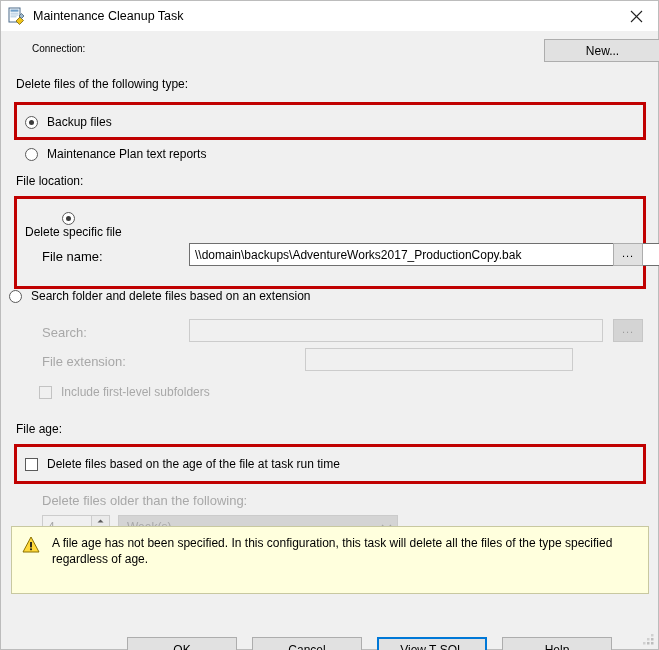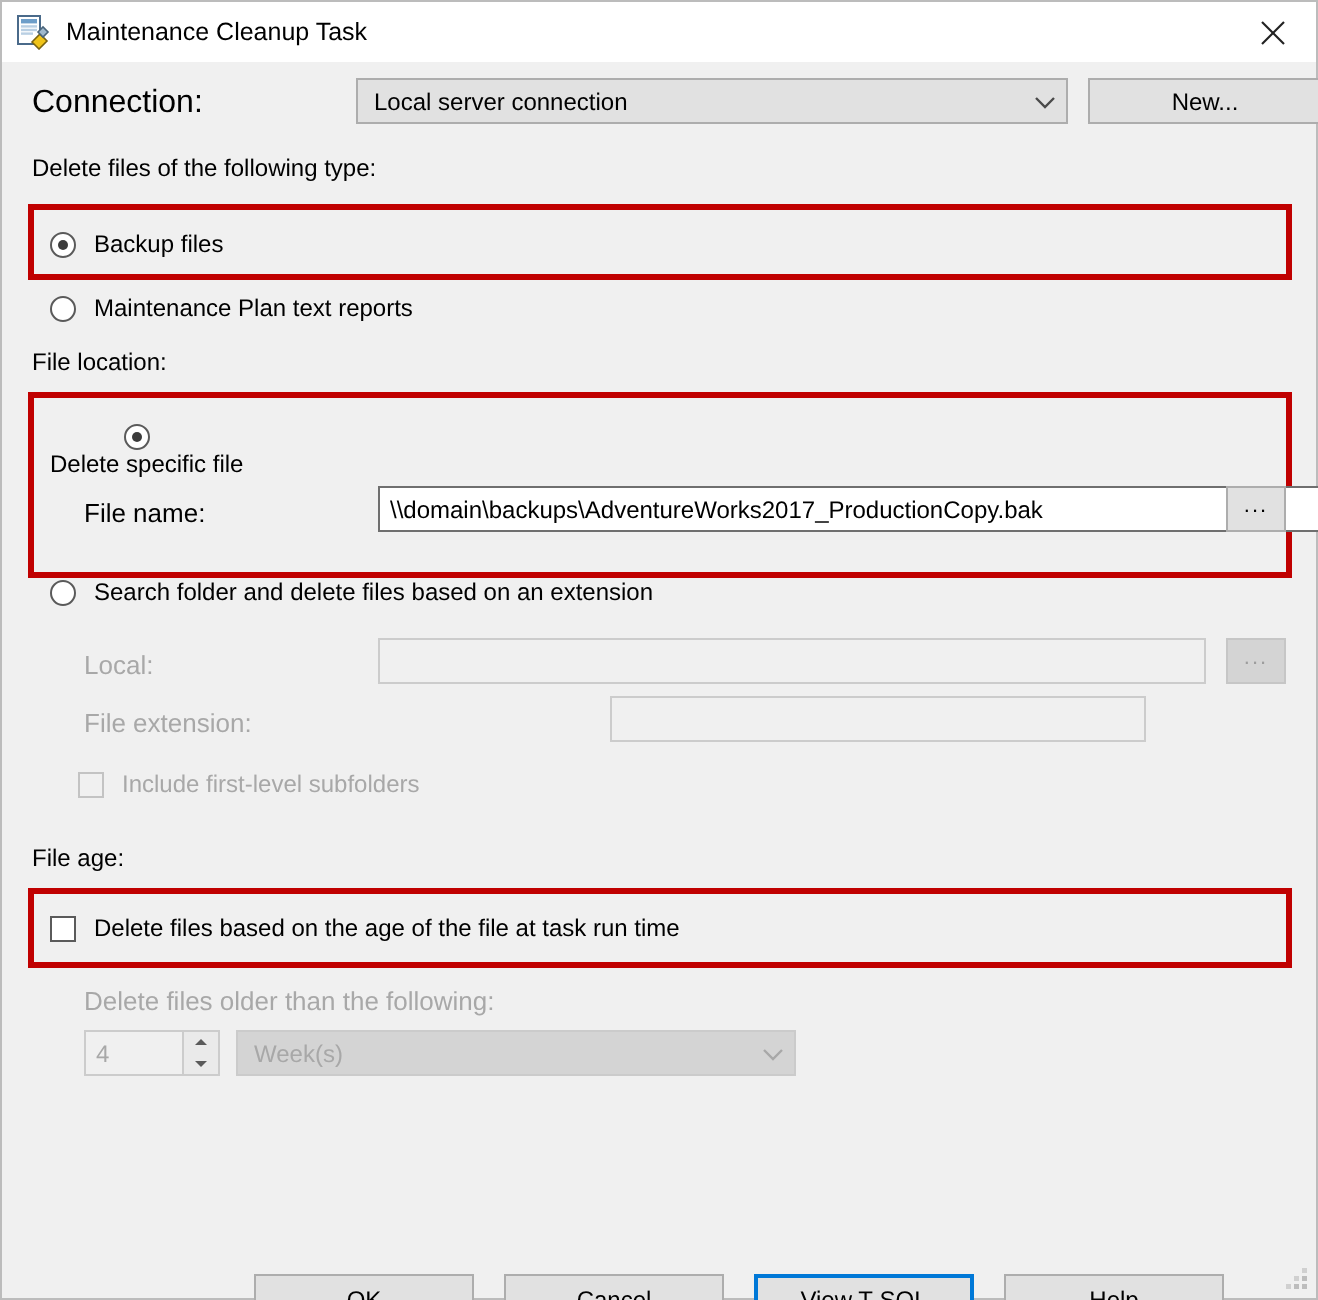--- a/index.html
+++ b/index.html
@@ -63,22 +63,22 @@
     background: #f0f0f0;
   }
 
   .row-connection {
     position: absolute;
     top: 8px; left: 15px; right: 14px;
     height: 24px;
   }
   .lbl-connection {
     position: absolute;
-    left: 0; top: 4px;
-    font-size: 16px;
+    left: 16px; top: 4px;
+    font-size: 10px;
   }
   .combo {
     position: absolute;
     left: 162px;
     width: 356px;
     height: 23px;
     background: #e1e1e1;
     border: 1px solid #adadad;
     box-sizing: border-box;
     display: flex;
@@ -316,28 +316,20 @@
         <line x1="1" y1="1" x2="12" y2="12" stroke="#222" stroke-width="1.1"></line>
         <line x1="12" y1="1" x2="1" y2="12" stroke="#222" stroke-width="1.1"></line>
       </svg>
     </div>
   </div>
 
   <div class="content">
 
     <div class="row-connection">
       <div class="lbl-connection">Connection:</div>
-      <div class="combo">
-        <div class="combo-value">Local server connection</div>
-        <div class="chev">
-          <svg width="11" height="8" viewBox="0 0 11 8">
-            <polyline points="1,2 5.5,6.5 10,2" fill="none" stroke="#4a4a4a" stroke-width="1.2"></polyline>
-          </svg>
-        </div>
-      </div>
       <button class="btn btn-new">New...</button>
     </div>
 
     <div class="section-label" style="top:46px;">Delete files of the following type:</div>
 
     <div class="redbox" style="left:13px; top:71px; width:632px; height:38px;"></div>
 
     <div class="opt" style="left:24px; top:84px;">
       <span class="radio checked"></span>
       <span class="opt-label">Backup files</span>
@@ -354,26 +346,26 @@
 
     <div class="opt" style="left:24px; top:181px;flex-direction:column;">
       <span class="radio checked"></span>
       <span class="opt-label">Delete specific file</span>
     </div>
 
     <div class="field-label" style="left:41px; top:218px;">File name:</div>
     <div class="textfield" style="left:188px; top:212px; width:486px;">\\domain\backups\AdventureWorks2017_ProductionCopy.bak</div>
     <button class="btn btn-ellipsis" style="left:612px; top:212px;">...</button>
 
-    <div class="opt" style="left:24px; top:258px;">
+    <div class="opt" style="left:8px; top:258px;">
       <span class="radio"></span>
       <span class="opt-label">Search folder and delete files based on an extension</span>
     </div>
 
-    <div class="field-label disabled" style="left:41px; top:294px;">Local:</div>
+    <div class="field-label disabled" style="left:41px; top:294px;">Search:</div>
     <div class="textfield disabled" style="left:188px; top:288px; width:414px;"></div>
     <button class="btn btn-ellipsis disabled" style="left:612px; top:288px;">...</button>
 
     <div class="field-label disabled" style="left:41px; top:323px;">File extension:</div>
     <div class="textfield disabled" style="left:304px; top:317px; width:268px;"></div>
 
     <div class="opt disabled" style="left:38px; top:354px;">
       <span class="checkbox disabled"></span>
       <span class="opt-label">Include first-level subfolders</span>
     </div>
@@ -407,20 +399,30 @@
 
     <div class="combo disabled" style="left:117px; top:484px; width:280px;">
       <div class="combo-value">Week(s)</div>
       <div class="chev">
         <svg width="11" height="8" viewBox="0 0 11 8">
           <polyline points="1,2 5.5,6.5 10,2" fill="none" stroke="#a8a8a8" stroke-width="1.2"></polyline>
         </svg>
       </div>
     </div>
 
+    <div class="warning">
+      <div class="warn-icon">
+        <svg width="18" height="17" viewBox="0 0 18 17">
+          <polygon points="9,1 17,16 1,16" fill="#ffd93b" stroke="#8a7000" stroke-width="1"></polygon>
+          <rect x="8.1" y="6" width="1.8" height="5.4" fill="#1a1a1a"></rect>
+          <rect x="8.1" y="12.4" width="1.8" height="1.8" fill="#1a1a1a"></rect>
+        </svg>
+      </div>
+      <div class="warn-text">A file age has not been specified. In this configuration, this task will delete all the files of the type specified regardless of age.</div>
+    </div>
 
     <button class="btn footer-btn" style="left:126px;">OK</button>
     <button class="btn footer-btn" style="left:251px;">Cancel</button>
     <button class="btn footer-btn focused" style="left:376px;">View T-SQL</button>
     <button class="btn footer-btn" style="left:501px;">Help</button>
 
     <div class="grip">
       <svg width="12" height="12" viewBox="0 0 12 12">
         <rect x="8" y="8" width="2.5" height="2.5" fill="#bdbdbd"></rect>
         <rect x="4" y="8" width="2.5" height="2.5" fill="#bdbdbd"></rect>

